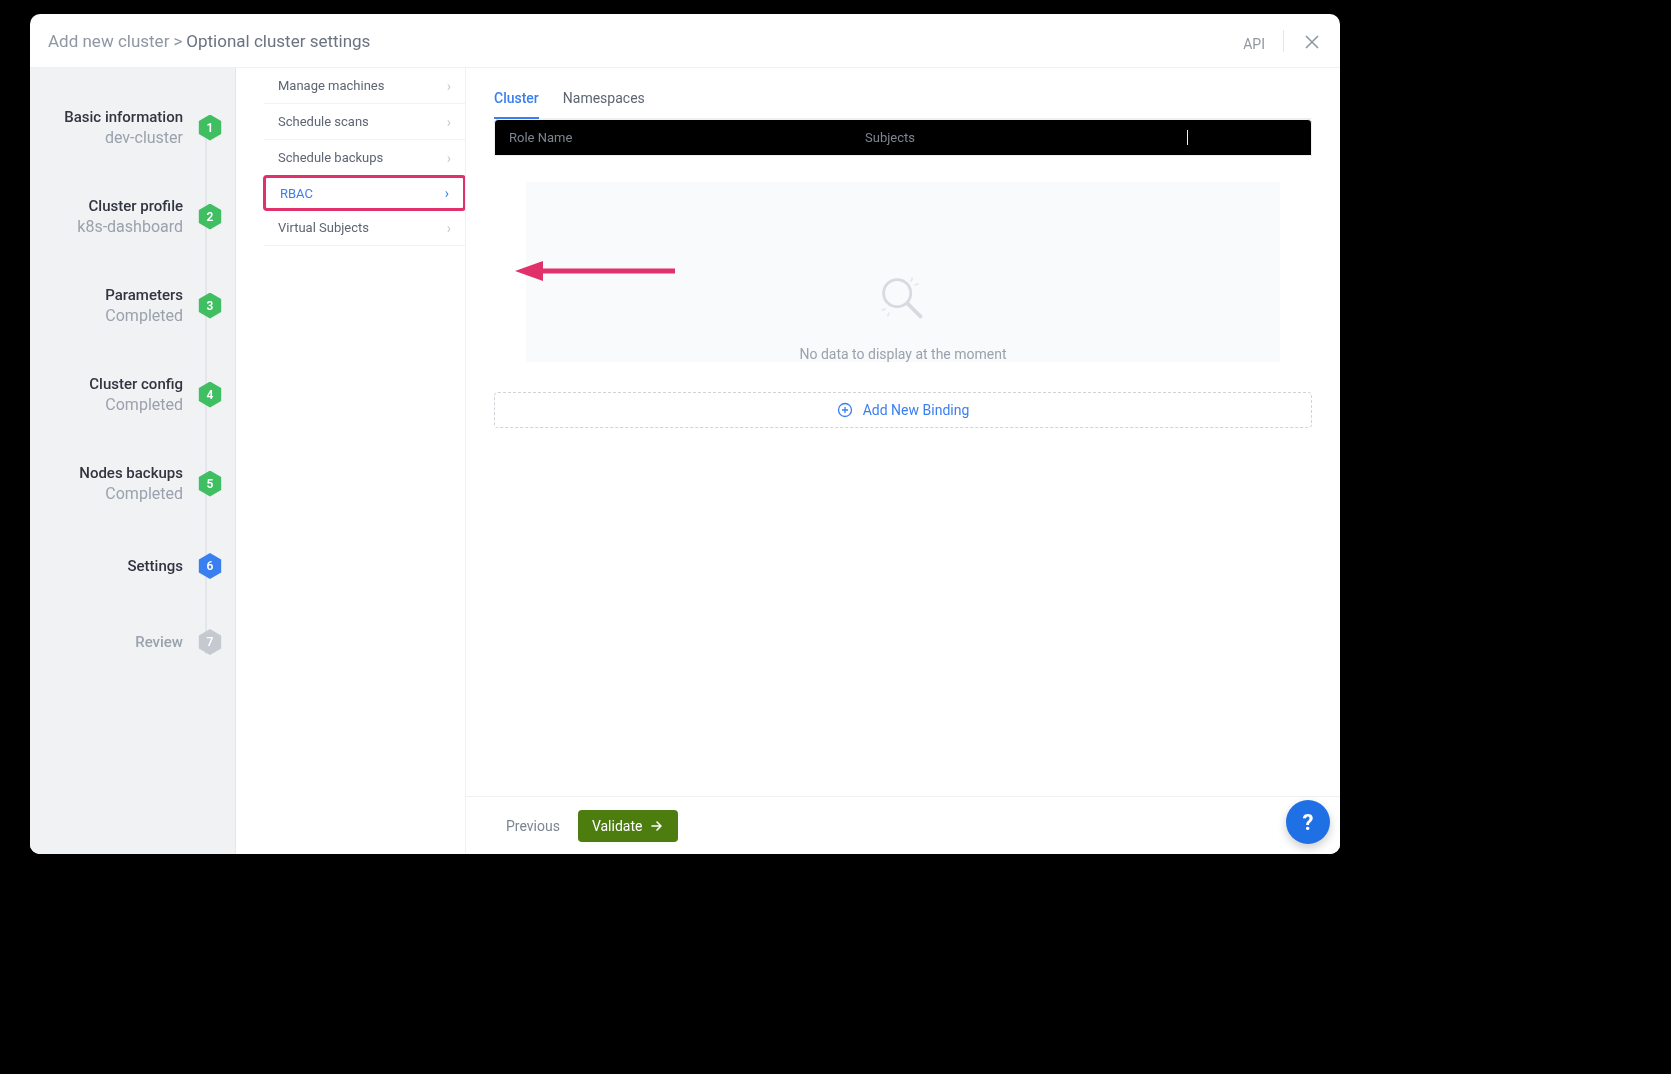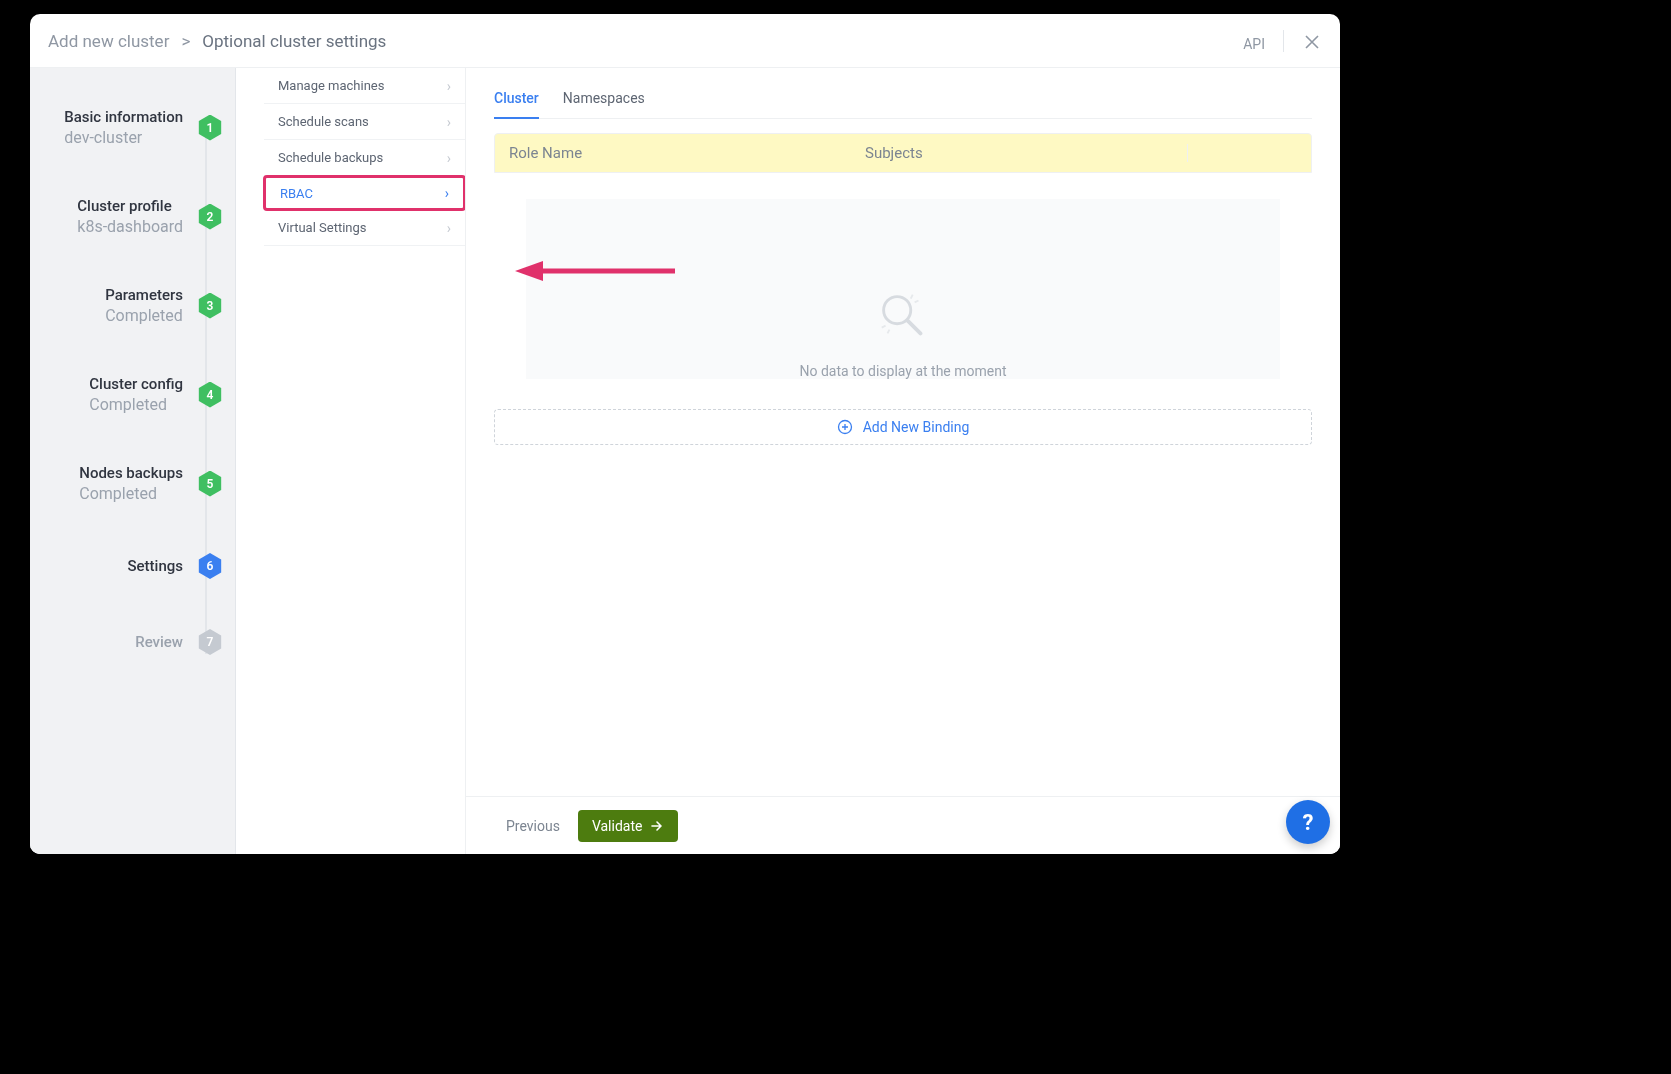--- a/index.html
+++ b/index.html
@@ -26,21 +26,21 @@
   .header {
     height: 54px;
     border-bottom: 1px solid #eef0f2;
     display: flex;
     align-items: center;
     padding: 0 18px;
   }
   .breadcrumb {
     display: flex;
     align-items: center;
-    gap: 12px;
+    gap: 4px;
     font-size: 17px;
     color: #8f97a3;
   }
   .breadcrumb .current { color: #6a7380; }
   .header-right {
     margin-left: auto;
     display: flex;
     align-items: flex-end;
     gap: 18px;
   }
@@ -71,21 +71,21 @@
   }
   .step {
     display: flex;
     align-items: center;
     justify-content: flex-end;
     gap: 14px;
     padding-right: 12px;
     margin-bottom: 50px;
     position: relative;
   }
-  .step-text { text-align: left; }
+  .step-text { text-align: right; }
   .step-title { font-size: 15px; color: #303540; font-weight: 500; }
   .step-sub { font-size: 16px; color: #9aa2ad; margin-top: 2px; }
   .step.future .step-title { color: #9aa2ad; }
   .hex {
     width: 26px;
     height: 26px;
     display: flex;
     align-items: center;
     justify-content: center;
     color: #fff;
@@ -166,26 +166,26 @@
   }
   .tab.active::after {
     content: "";
     position: absolute;
     left: 0; right: 0; bottom: -1px;
     height: 2px;
     background: #3a7ff0;
   }
   .table-head {
     display: flex;
-    margin-top: 14px;
+    margin-top: 0;
     padding: 10px 14px;
-    background: #fef9c3;
+    background: #000000;
     border: 1px solid #eef0f2;
     border-radius: 4px 4px 0 0;
-    font-size: 15px;
+    font-size: 13px;
     color: #7c8591;
   }
   .th-role { width: 356px; }
   .th-subj { flex: 1; }
   .th-act { width: 110px; border-left:1px solid #eef0f2; }
   .empty-area {
     margin-top: 26px;
     margin-left: 32px;
     margin-right: 32px;
     background: #f9fafb;
@@ -348,21 +348,21 @@
         </div>
         <div class="mid-item">
           <span>Schedule backups</span>
           <span class="chev">›</span>
         </div>
         <div class="mid-item active">
           <span>RBAC</span>
           <span class="chev">›</span>
         </div>
         <div class="mid-item">
-          <span>Virtual Settings</span>
+          <span>Virtual Subjects</span>
           <span class="chev">›</span>
         </div>
       </div>
     </div>
 
     <div class="main">
       <div class="tabs">
         <div class="tab active">Cluster</div>
         <div class="tab">Namespaces</div>
       </div>

